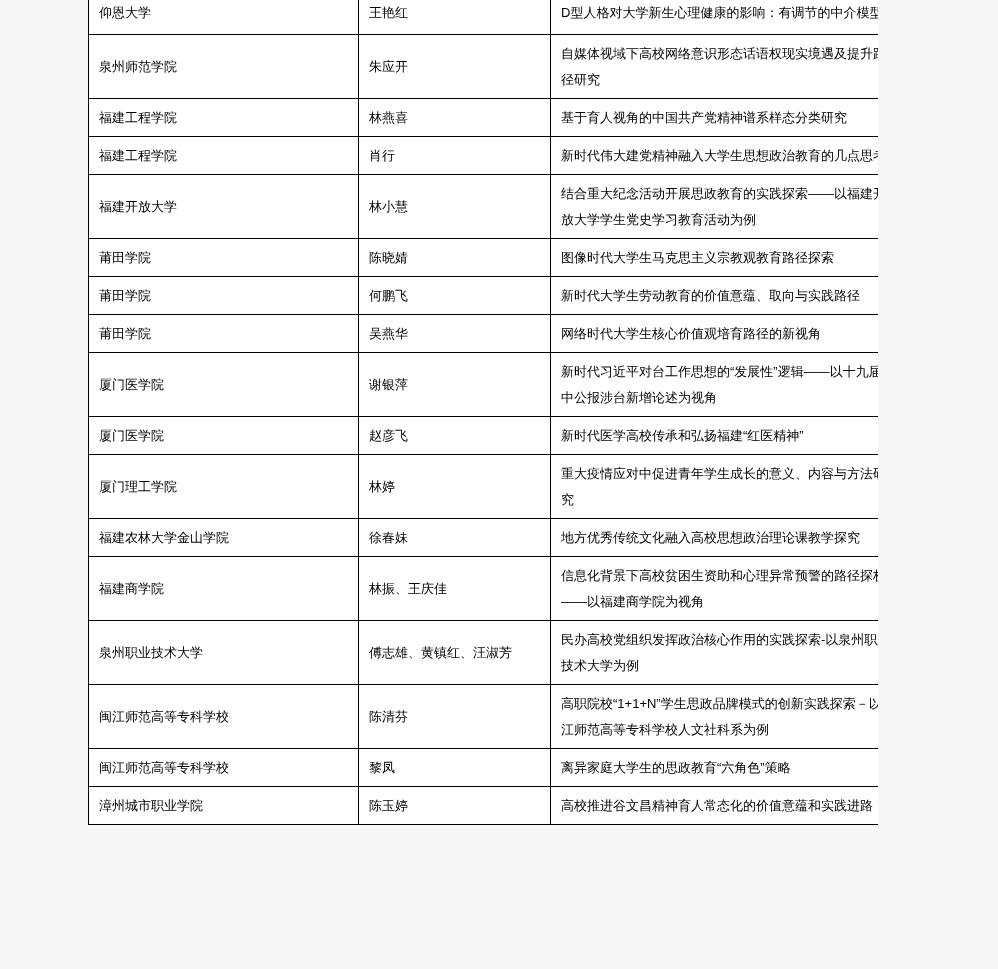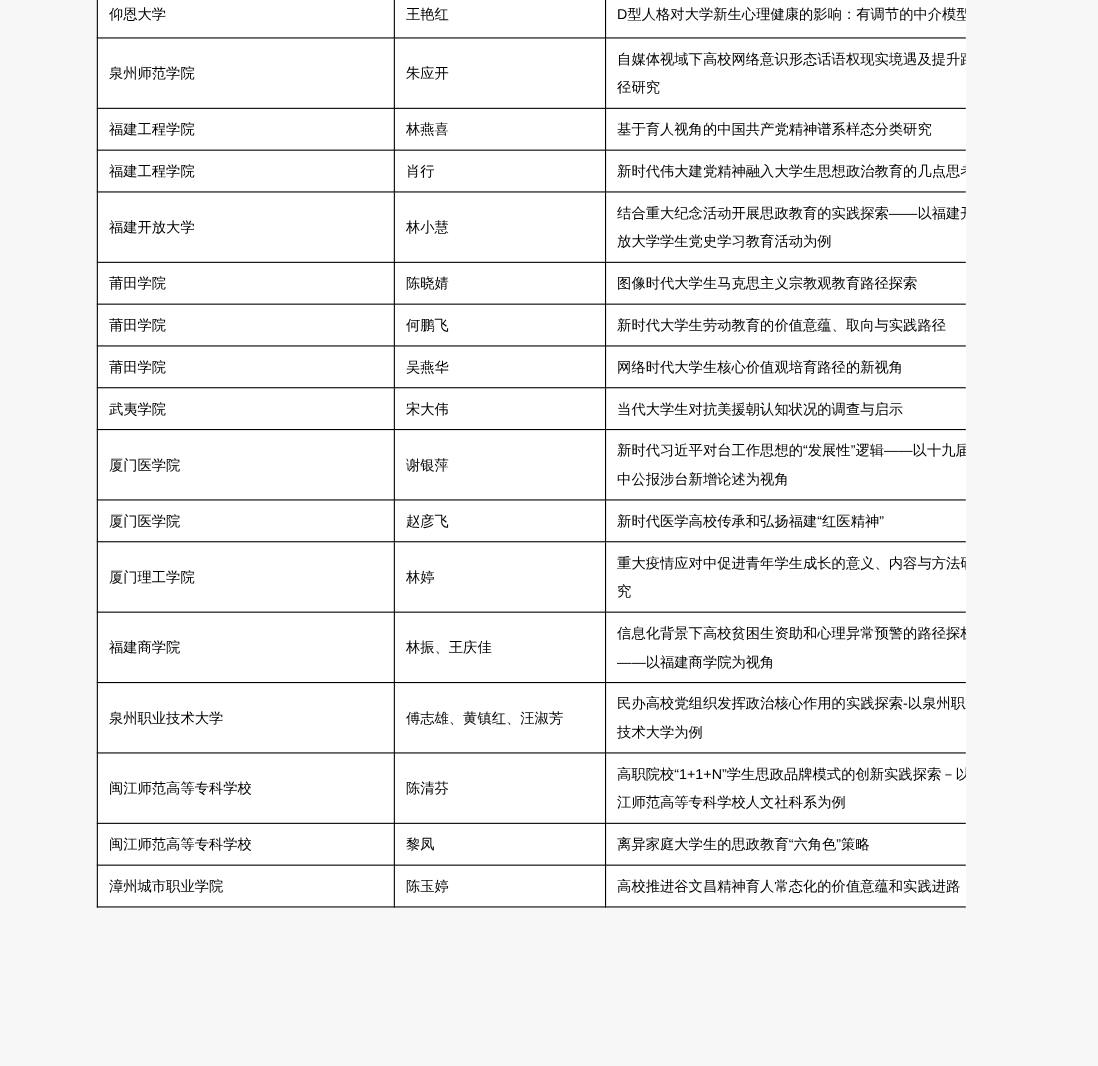--- a/index.html
+++ b/index.html
@@ -103,25 +103,20 @@
     <td>何鹏飞</td>
     <td>新时代大学生劳动教育的价值意蕴、取向与实践路径</td>
   </tr>
 
   <tr>
     <td>莆田学院</td>
     <td>吴燕华</td>
     <td>网络时代大学生核心价值观培育路径的新视角</td>
   </tr>
 
-  <tr>
-    <td>武夷学院</td>
-    <td>宋大伟</td>
-    <td>当代大学生对抗美援朝认知状况的调查与启示</td>
-  </tr>
 
 
   <tr>
     <td>厦门医学院</td>
     <td>谢银萍</td>
     <td>新时代习近平对台工作思想的“发展性”逻辑——以十九届六中公报涉台新增论述为视角</td>
   </tr>
 
   <tr>
     <td>厦门医学院</td>
@@ -129,20 +124,25 @@
     <td>新时代医学高校传承和弘扬福建“红医精神”</td>
   </tr>
 
   <tr>
     <td>厦门理工学院</td>
     <td>林婷</td>
     <td>重大疫情应对中促进青年学生成长的意义、内容与方法研究</td>
   </tr>
 
 
+  <tr>
+    <td>福建农林大学金山学院</td>
+    <td>徐春妹</td>
+    <td>地方优秀传统文化融入高校思想政治理论课教学探究</td>
+  </tr>
 
   <tr>
     <td>福建商学院</td>
     <td>林振、王庆佳</td>
     <td>信息化背景下高校贫困生资助和心理异常预警的路径探析——以福建商学院为视角</td>
   </tr>
 
   <tr>
     <td>泉州职业技术大学</td>
     <td>傅志雄、黄镇红、汪淑芳</td>

